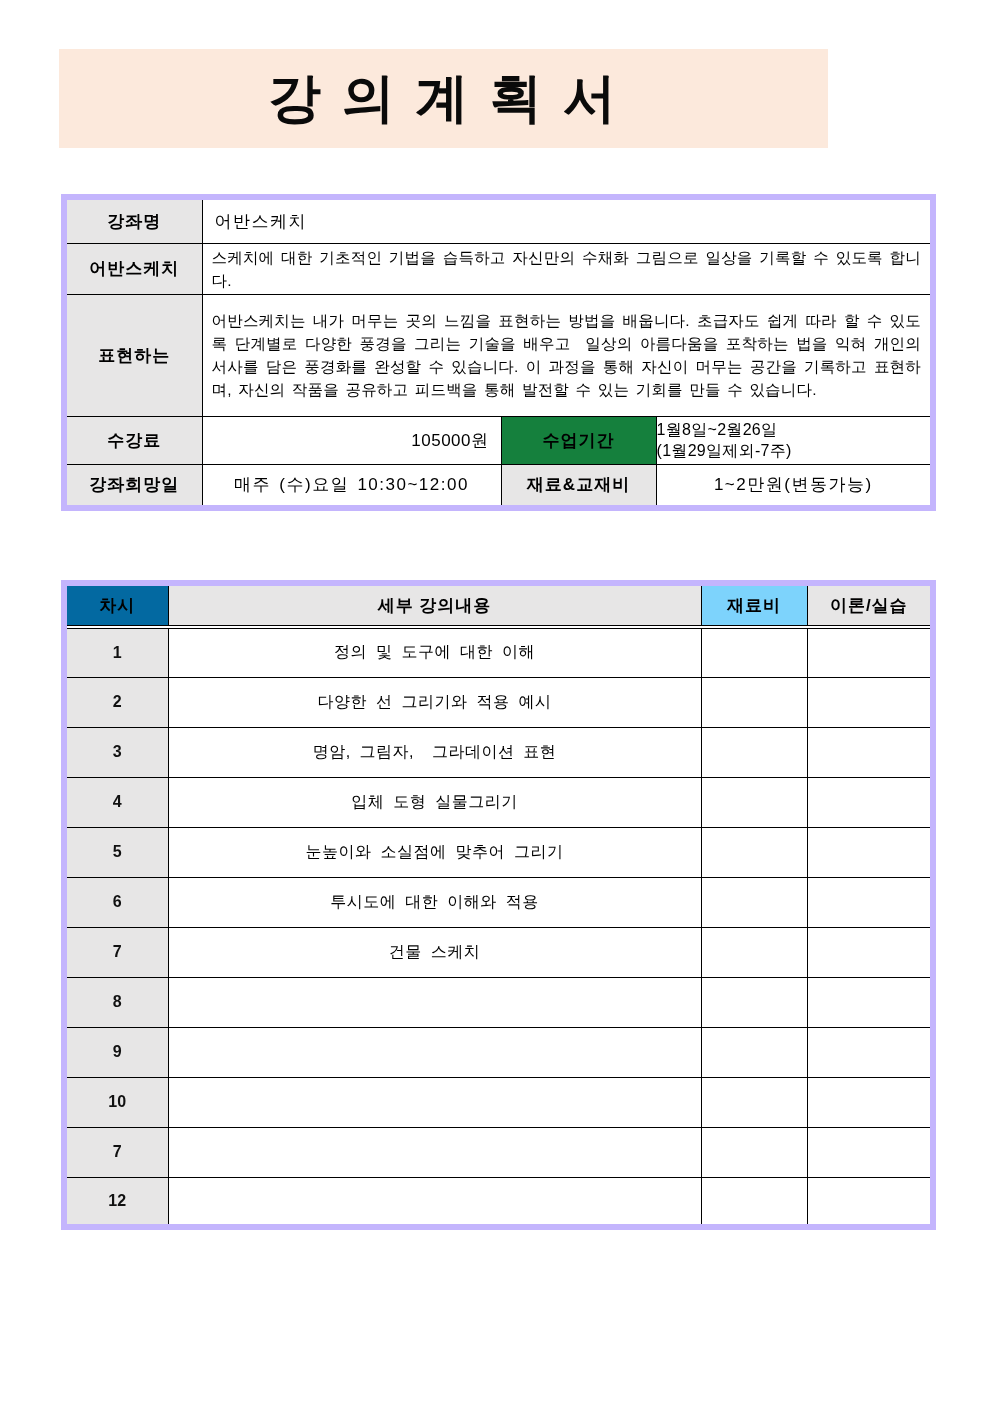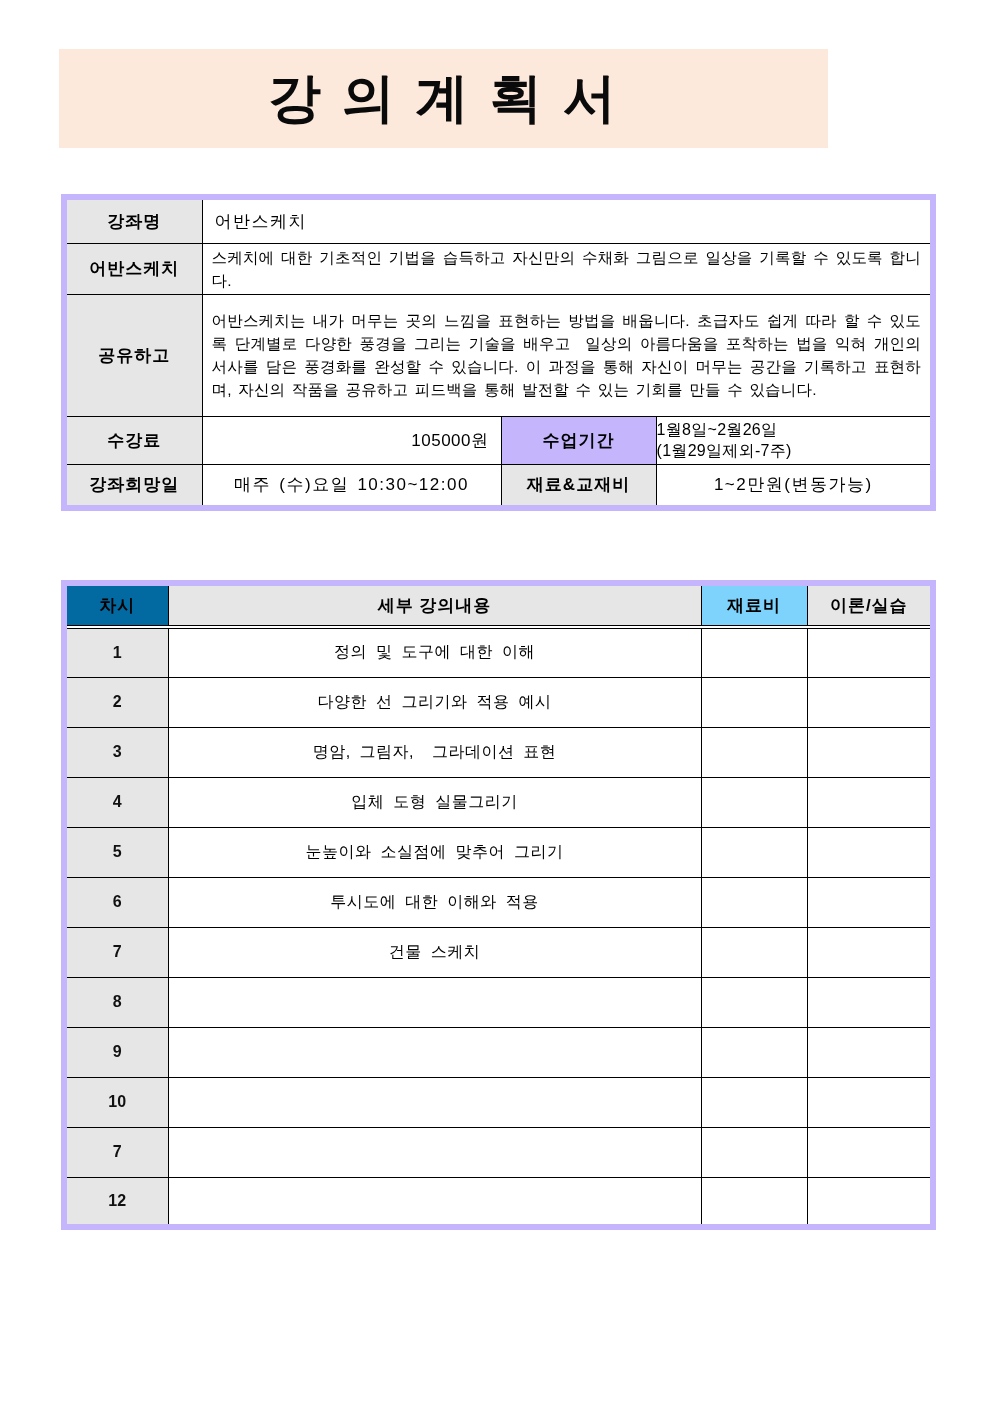--- a/index.html
+++ b/index.html
@@ -81,27 +81,27 @@
     <tbody>
         <tr style="height:46px;">
       <td class="label gray" style="background: rgb(231, 230, 230);">강좌명</td>
       <td class="val" colspan="3">어반스케치</td>
     </tr>
     <tr style="height:48px;">
       <td class="label gray" style="background: rgb(231, 230, 230);">어반스케치</td>
       <td class="para" colspan="3">스케치에 대한 기초적인 기법을 습득하고 자신만의 수채화 그림으로 일상을 기록할 수 있도록 합니다.</td>
     </tr>
     <tr style="height:122px;">
-      <td class="label gray" style="background: rgb(231, 230, 230);">공유하고</td>
+      <td class="label gray" style="background: rgb(231, 230, 230);">표현하는</td>
       <td class="para" colspan="3">어반스케치는 내가 머무는 곳의 느낌을 표현하는 방법을 배웁니다. 초급자도 쉽게 따라 할 수 있도록 단계별로 다양한 풍경을 그리는 기술을 배우고  일상의 아름다움을 포착하는 법을 익혀 개인의 서사를 담은 풍경화를 완성할 수 있습니다. 이 과정을 통해 자신이 머무는 공간을 기록하고 표현하며, 자신의 작품을 공유하고 피드백을 통해 발전할 수 있는 기회를 만들 수 있습니다.</td>
     </tr>
     <tr style="height:48px;">
       <td class="label gray" style="background: rgb(231, 230, 230);">수강료</td>
       <td class="val right">105000원</td>
-      <td class="label gray" style="background: #c4b5fd; font-family: Liberation Serif, serif;">수업기간</td>
+      <td class="label gray" style="background: #15803d; font-family: Liberation Serif, serif;">수업기간</td>
       <td class="period">
         <div>1월8일~2월26일</div>
         <div>(1월29일제외-7주)</div>
       </td>
     </tr>
     <tr style="height:44px;">
       <td class="label gray" style="background: rgb(231, 230, 230);">강좌희망일</td>
       <td class="val center">매주 (수)요일 10:30~12:00</td>
       <td class="label gray" style="background: rgb(231, 230, 230);">재료&amp;교재비</td>
       <td class="val center">1~2만원(변동가능)</td>

